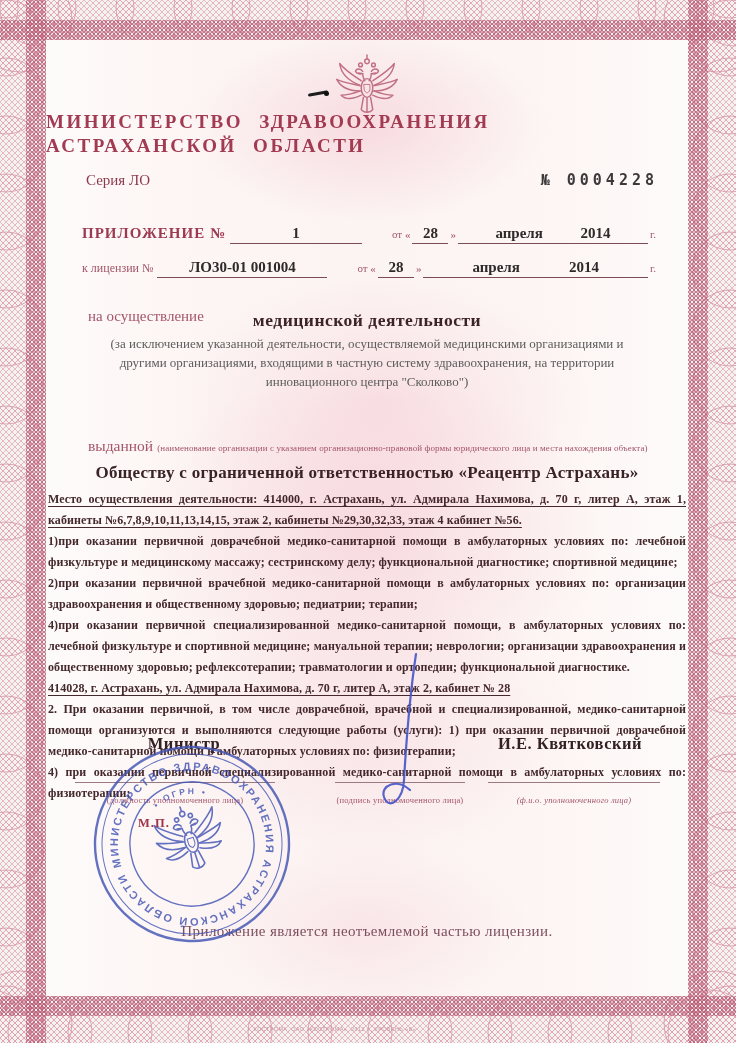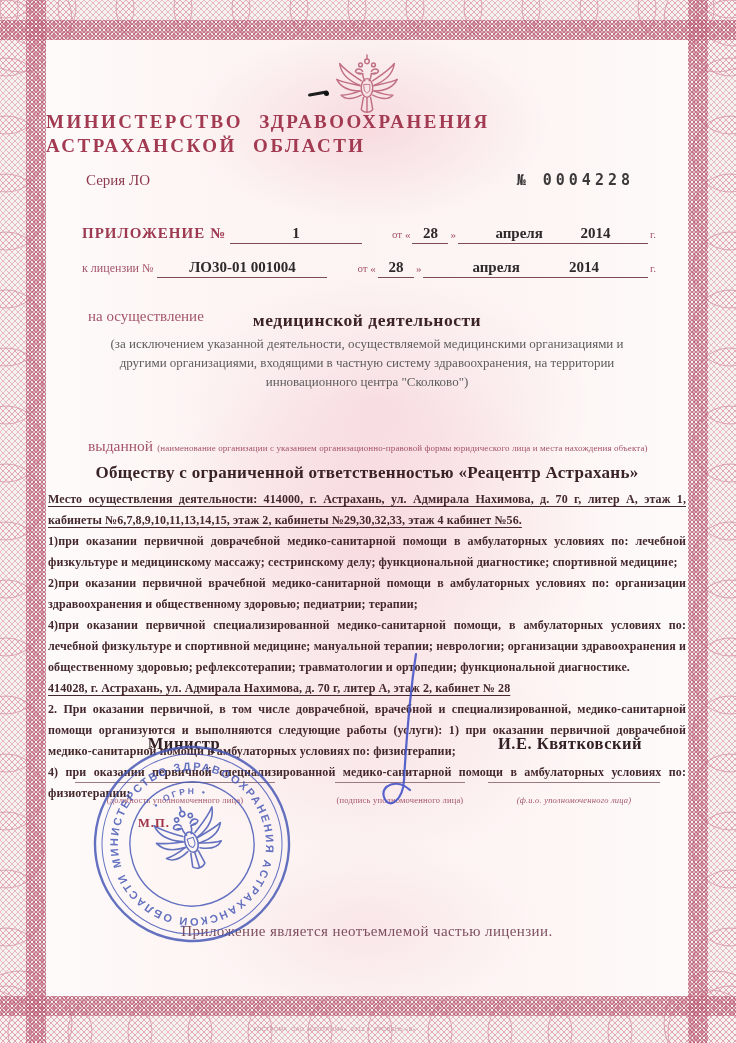--- a/index.html
+++ b/index.html
@@ -17,21 +17,21 @@
          linear-gradient(90deg,#fdfbfa 0%, #fdf6f5 18%, #fcf4f3 50%, #fdf6f5 82%, #fdfbfa 100%);}
   .abs{position:absolute;}
   
   .emblem{left:0;right:0;top:10px;text-align:center;}
   .pen-mark{left:262px;top:52px;width:26px;height:6px;}
   .pen-mark i{display:block;width:20px;height:2.5px;background:#1d1d1d;transform:rotate(-10deg);border-radius:2px;}
   .pen-mark b{position:absolute;left:16px;top:-1px;width:5px;height:5px;background:#111;border-radius:50%;}
   .title{left:0;right:0;top:70px;color:#a23a52;font-weight:bold;
          font-size:19px;line-height:24px;letter-spacing:2.5px;word-spacing:9px;}
   .serial-row{left:0;right:0;top:131px;display:flex;justify-content:space-between;
-              padding:0 54px 0 40px;align-items:baseline;}
+              padding:0 30px 0 40px;align-items:baseline;}
   .serial-label{color:#8d3a4e;font-size:15px;}
   .form-number{color:#3c393a;font-family:"DejaVu Sans Mono","Liberation Mono",monospace;
                font-weight:bold;font-size:15px;letter-spacing:4px;}
   
   .fill-row{left:36px;right:30px;display:flex;align-items:baseline;}
   .r1{top:183px;}  .r2{top:217px;}
   .lbl-strong{color:#9d3950;font-weight:bold;font-size:15px;letter-spacing:1px;white-space:nowrap;}
   .lbl-weak{color:#a4556a;font-size:12px;white-space:nowrap;}
   .lbl-sm{color:#a4556a;font-size:11px;white-space:nowrap;margin:0 2px;}
   .blank{border-bottom:1px solid #7d4b58;text-align:center;font-weight:bold;

